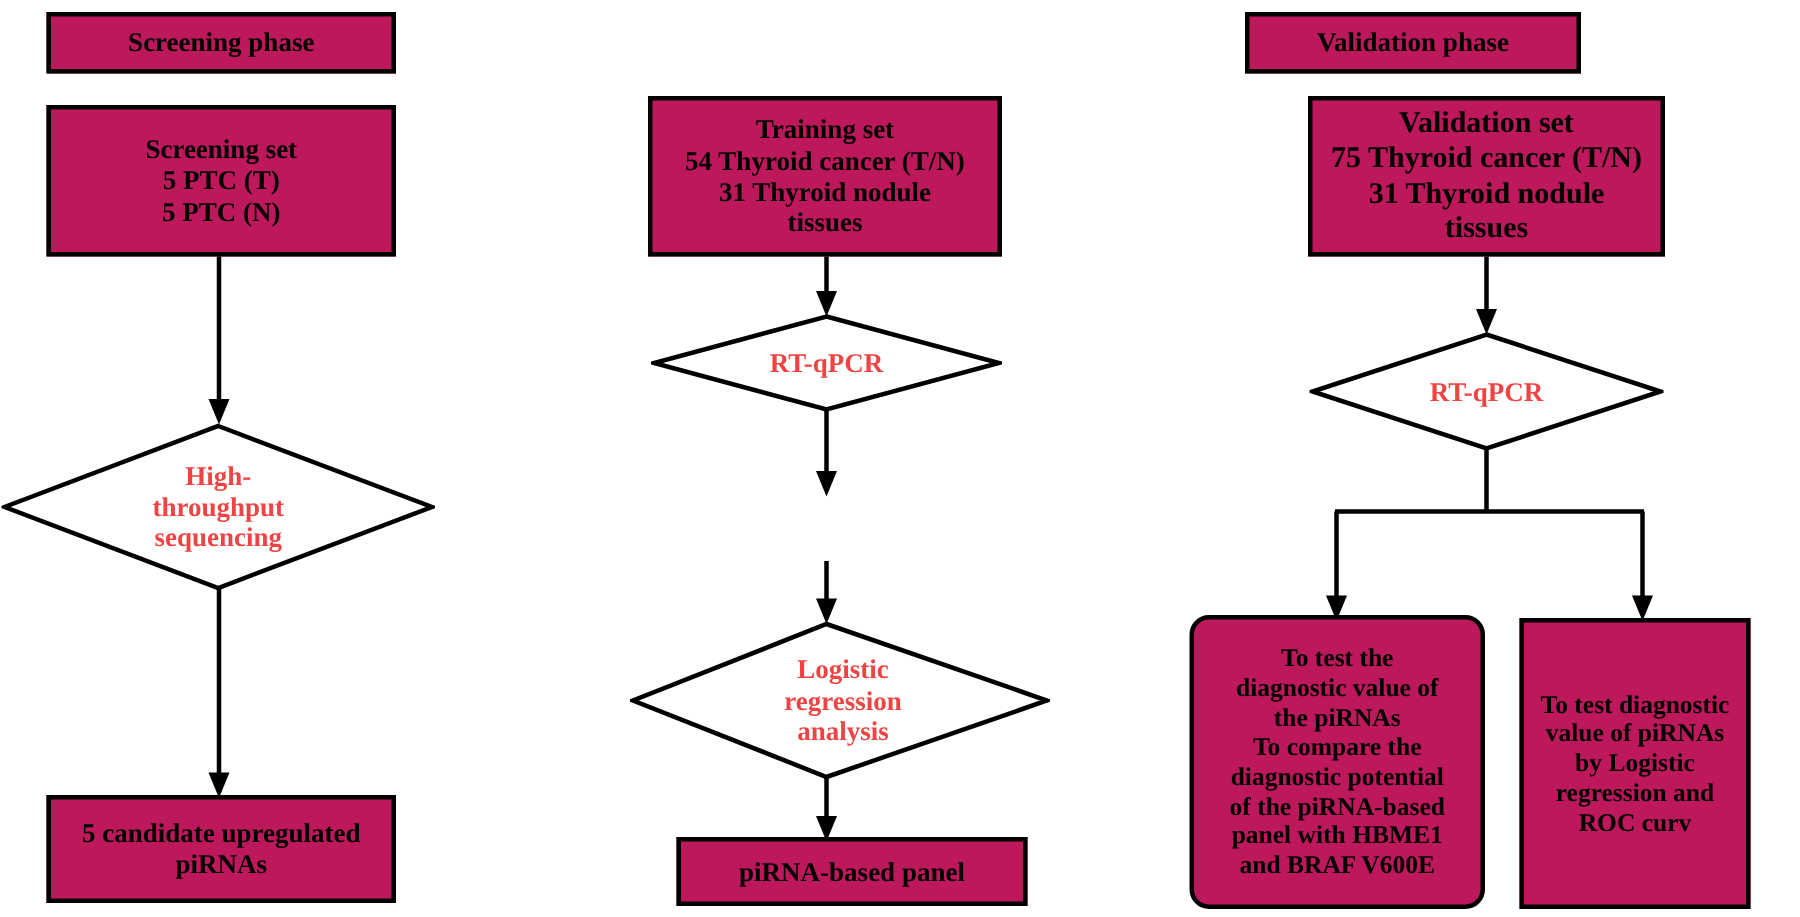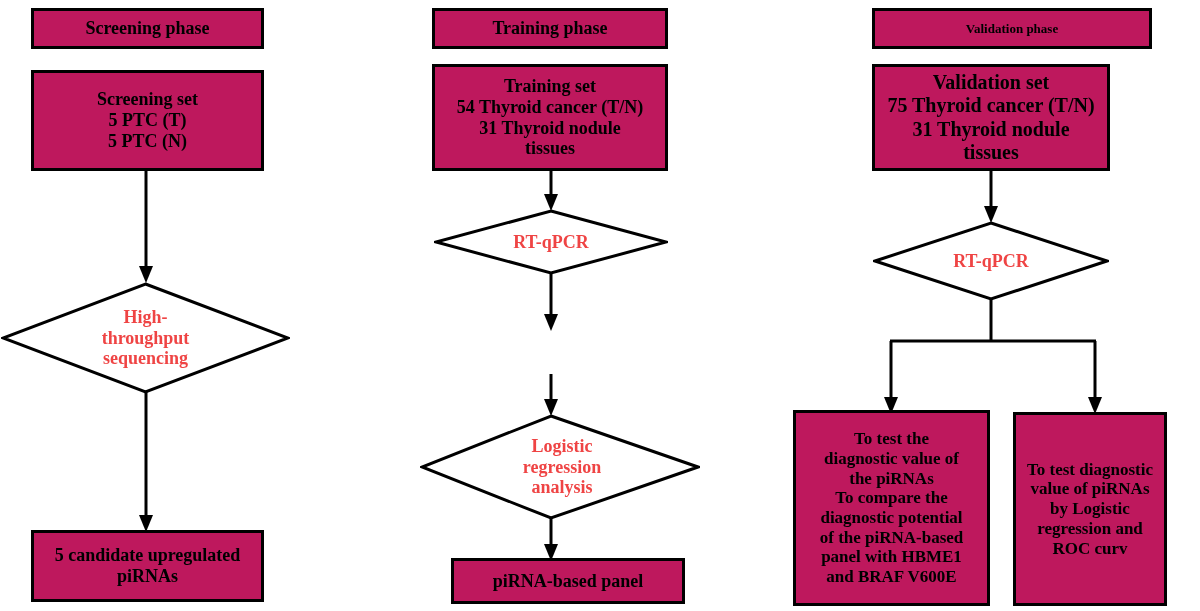--- a/index.html
+++ b/index.html
@@ -90,21 +90,20 @@
   <div class="connector" style="left:131px; top:392px; width:30px; height:140px;">
     <svg width="30" height="140" viewBox="0 0 30 140">
       <line x1="15" y1="0" x2="15" y2="129" stroke="#000" stroke-width="3"></line>
       <polygon points="15,140 8,123 22,123" fill="#000"></polygon>
     </svg>
   </div>
 
   <div class="node-box" style="left:31px; top:530px; width:233px; height:72px; font-size:18px;">5 candidate upregulated
 piRNAs</div>
 
-  <div class="node-box" style="left:432px; top:8px; width:236px; height:41px; font-size:18px;">Training phase</div>
 
   <div class="node-box" style="left:432px; top:64px; width:236px; height:107px; font-size:18px;">Training set
 54 Thyroid cancer (T/N)
 31 Thyroid nodule
 tissues</div>
 
   <div class="connector" style="left:536px; top:171px; width:30px; height:40px;">
     <svg width="30" height="40" viewBox="0 0 30 40">
       <line x1="15" y1="0" x2="15" y2="29" stroke="#000" stroke-width="3"></line>
       <polygon points="15,40 8,23 22,23" fill="#000"></polygon>
@@ -144,21 +143,21 @@
 
   <div class="connector" style="left:536px; top:517px; width:30px; height:44px;">
     <svg width="30" height="44" viewBox="0 0 30 44">
       <line x1="15" y1="0" x2="15" y2="33" stroke="#000" stroke-width="3"></line>
       <polygon points="15,44 8,27 22,27" fill="#000"></polygon>
     </svg>
   </div>
 
   <div class="node-box" style="left:434px; top:558px; width:234px; height:46px; font-size:18px;margin-left:17px;">piRNA-based panel</div>
 
-  <div class="node-box" style="left:872px; top:8px; width:280px; height:41px; font-size:13px;">Validation phase</div>
+  <div class="node-box" style="left:830px; top:8px; width:224px; height:41px; font-size:18px;">Validation phase</div>
 
   <div class="node-box" style="left:872px; top:64px; width:238px; height:107px; font-size:20px;">Validation set
 75 Thyroid cancer (T/N)
 31 Thyroid nodule
 tissues</div>
 
   <div class="connector" style="left:976px; top:171px; width:30px; height:52px;">
     <svg width="30" height="52" viewBox="0 0 30 52">
       <line x1="15" y1="0" x2="15" y2="41" stroke="#000" stroke-width="3"></line>
       <polygon points="15,52 8,35 22,35" fill="#000"></polygon>
@@ -176,21 +175,21 @@
     <svg width="230" height="115" viewBox="0 0 230 115">
       <line x1="111" y1="0" x2="111" y2="42" stroke="#000" stroke-width="3"></line>
       <line x1="10" y1="42" x2="216" y2="42" stroke="#000" stroke-width="3"></line>
       <line x1="11" y1="42" x2="11" y2="104" stroke="#000" stroke-width="3"></line>
       <polygon points="11,115 4,98 18,98" fill="#000"></polygon>
       <line x1="215" y1="42" x2="215" y2="104" stroke="#000" stroke-width="3"></line>
       <polygon points="215,115 208,98 222,98" fill="#000"></polygon>
     </svg>
   </div>
 
-  <div class="node-box" style="left:793px; top:410px; width:197px; height:196px; font-size:17px;">To test the
+  <div class="node-box" style="left:793px; top:410px; width:197px; height:196px; font-size:17px;border-radius:13px;">To test the
 diagnostic value of
 the piRNAs
 To compare the
 diagnostic potential
 of the piRNA-based
 panel with HBME1
 and BRAF V600E</div>
 
   <div class="node-box" style="left:1013px; top:412px; width:154px; height:194px; font-size:17px;">To test diagnostic
 value of piRNAs

